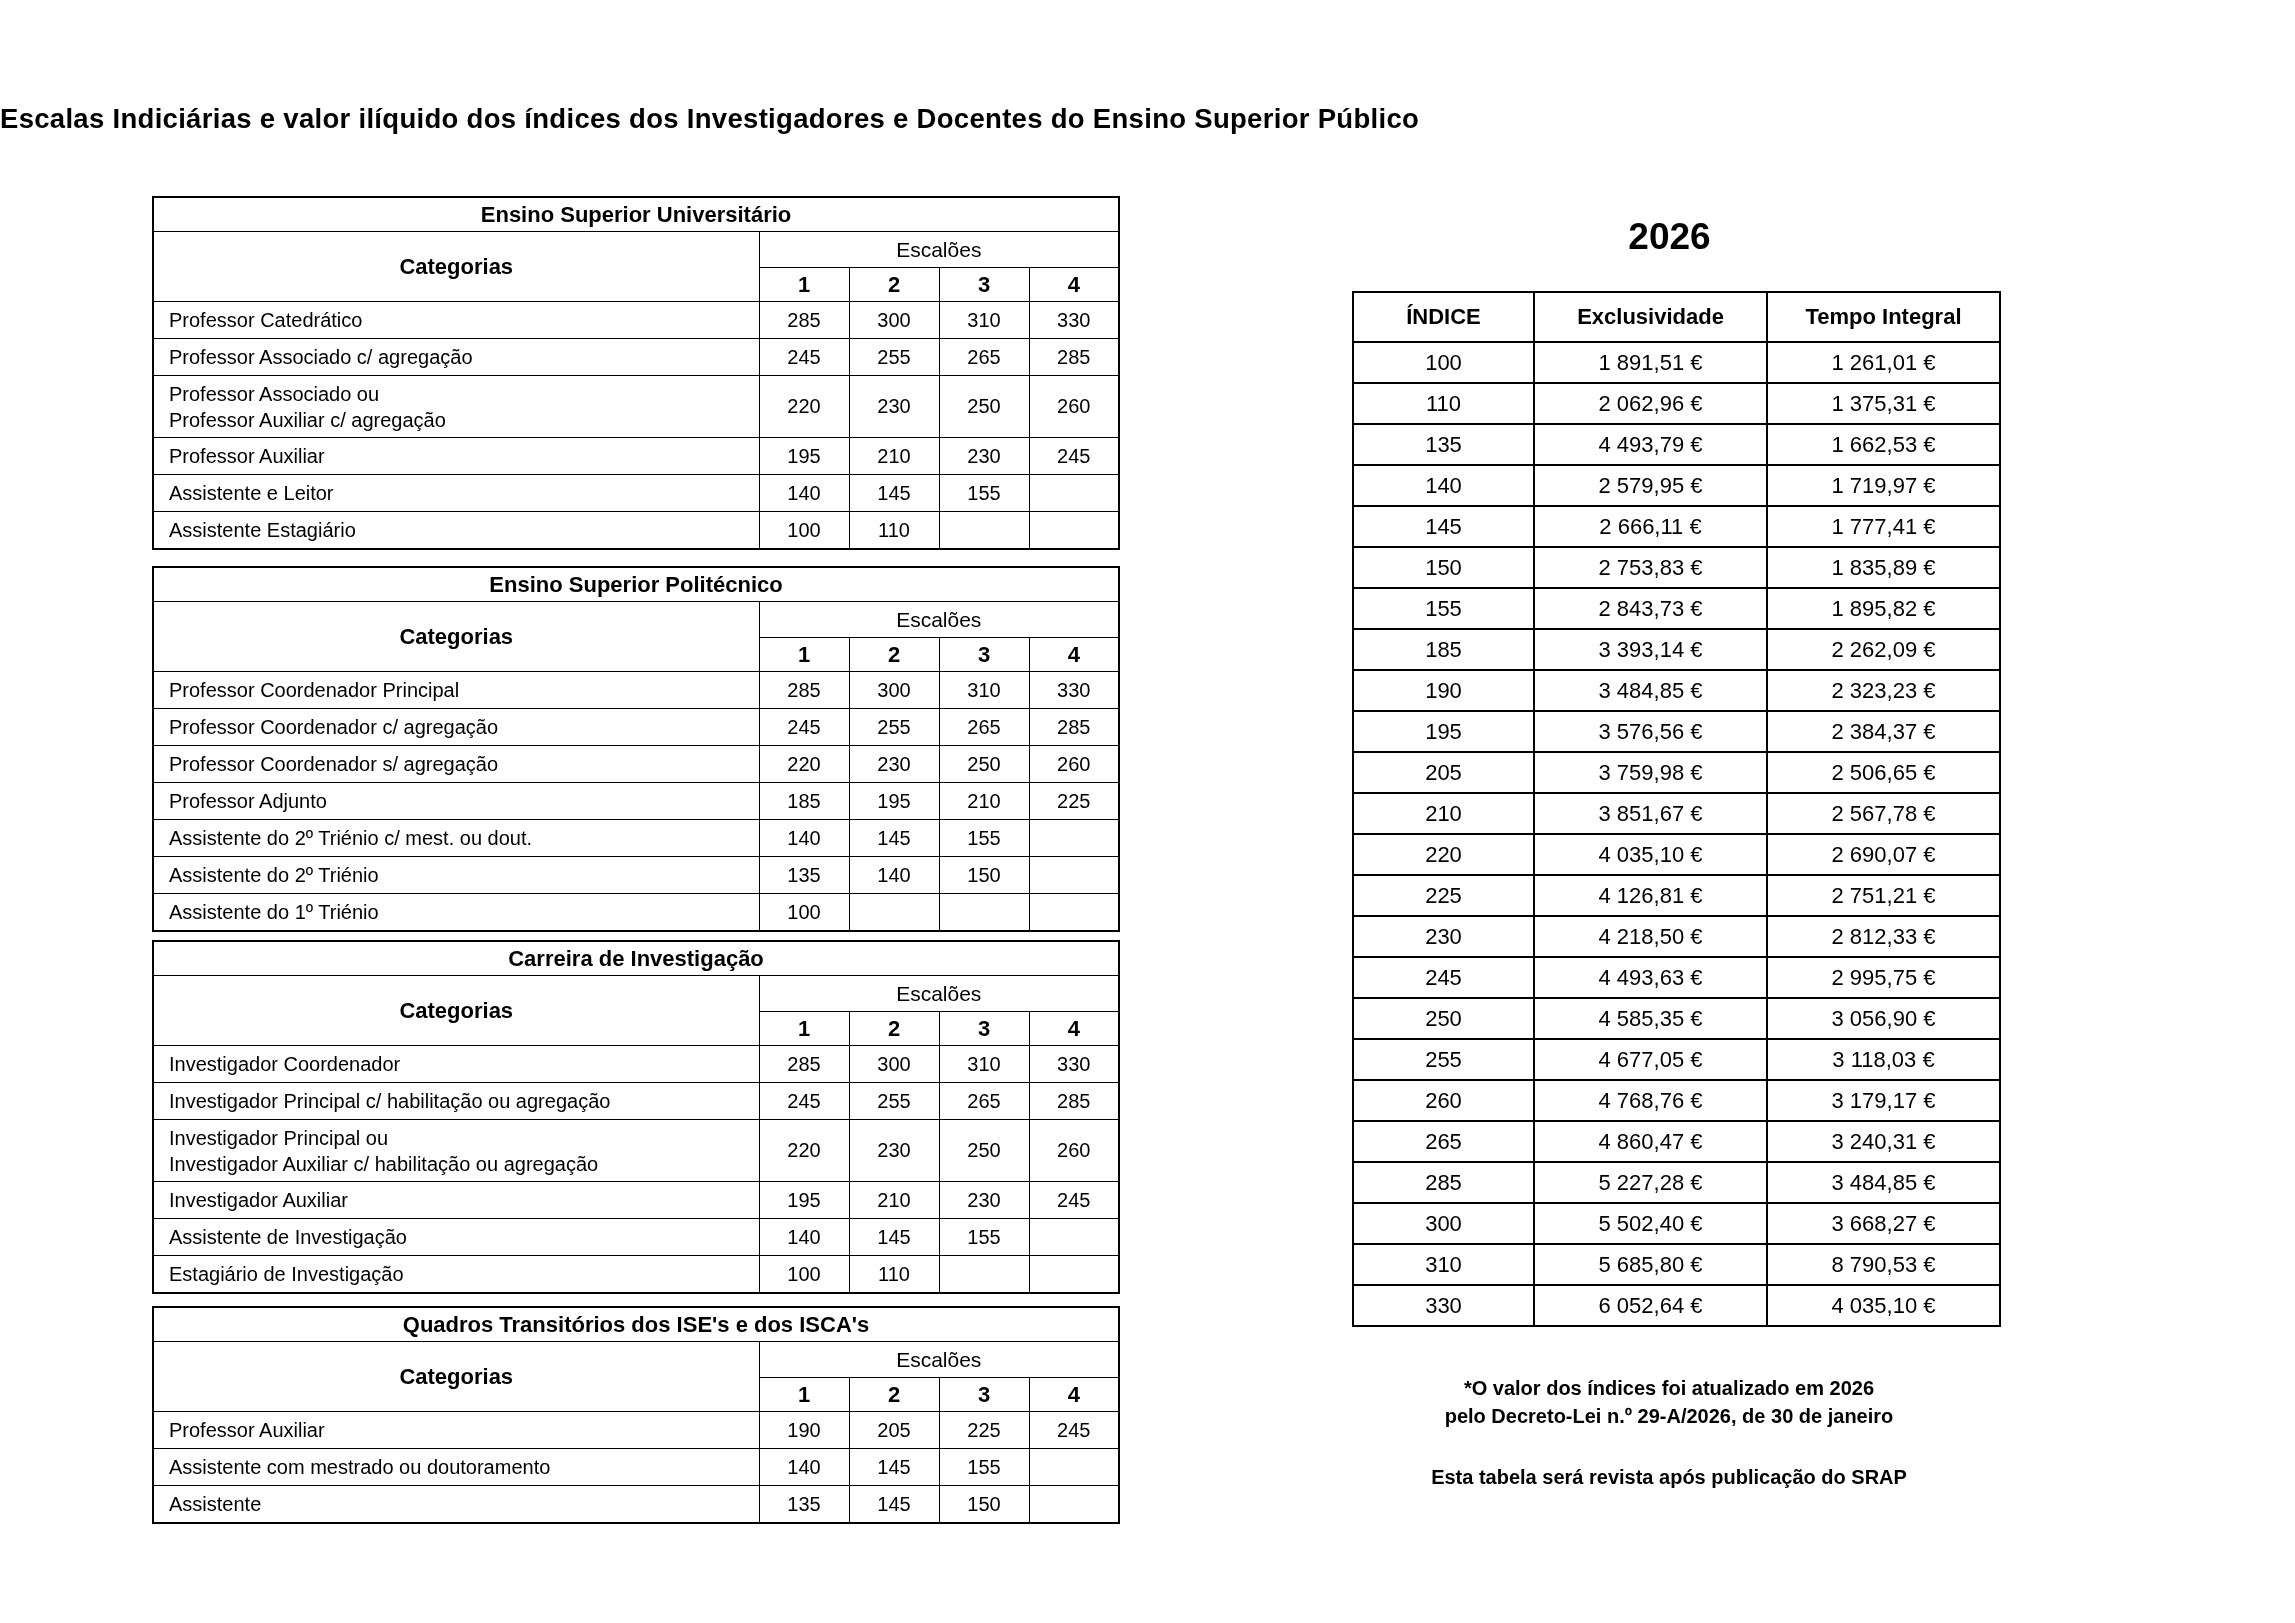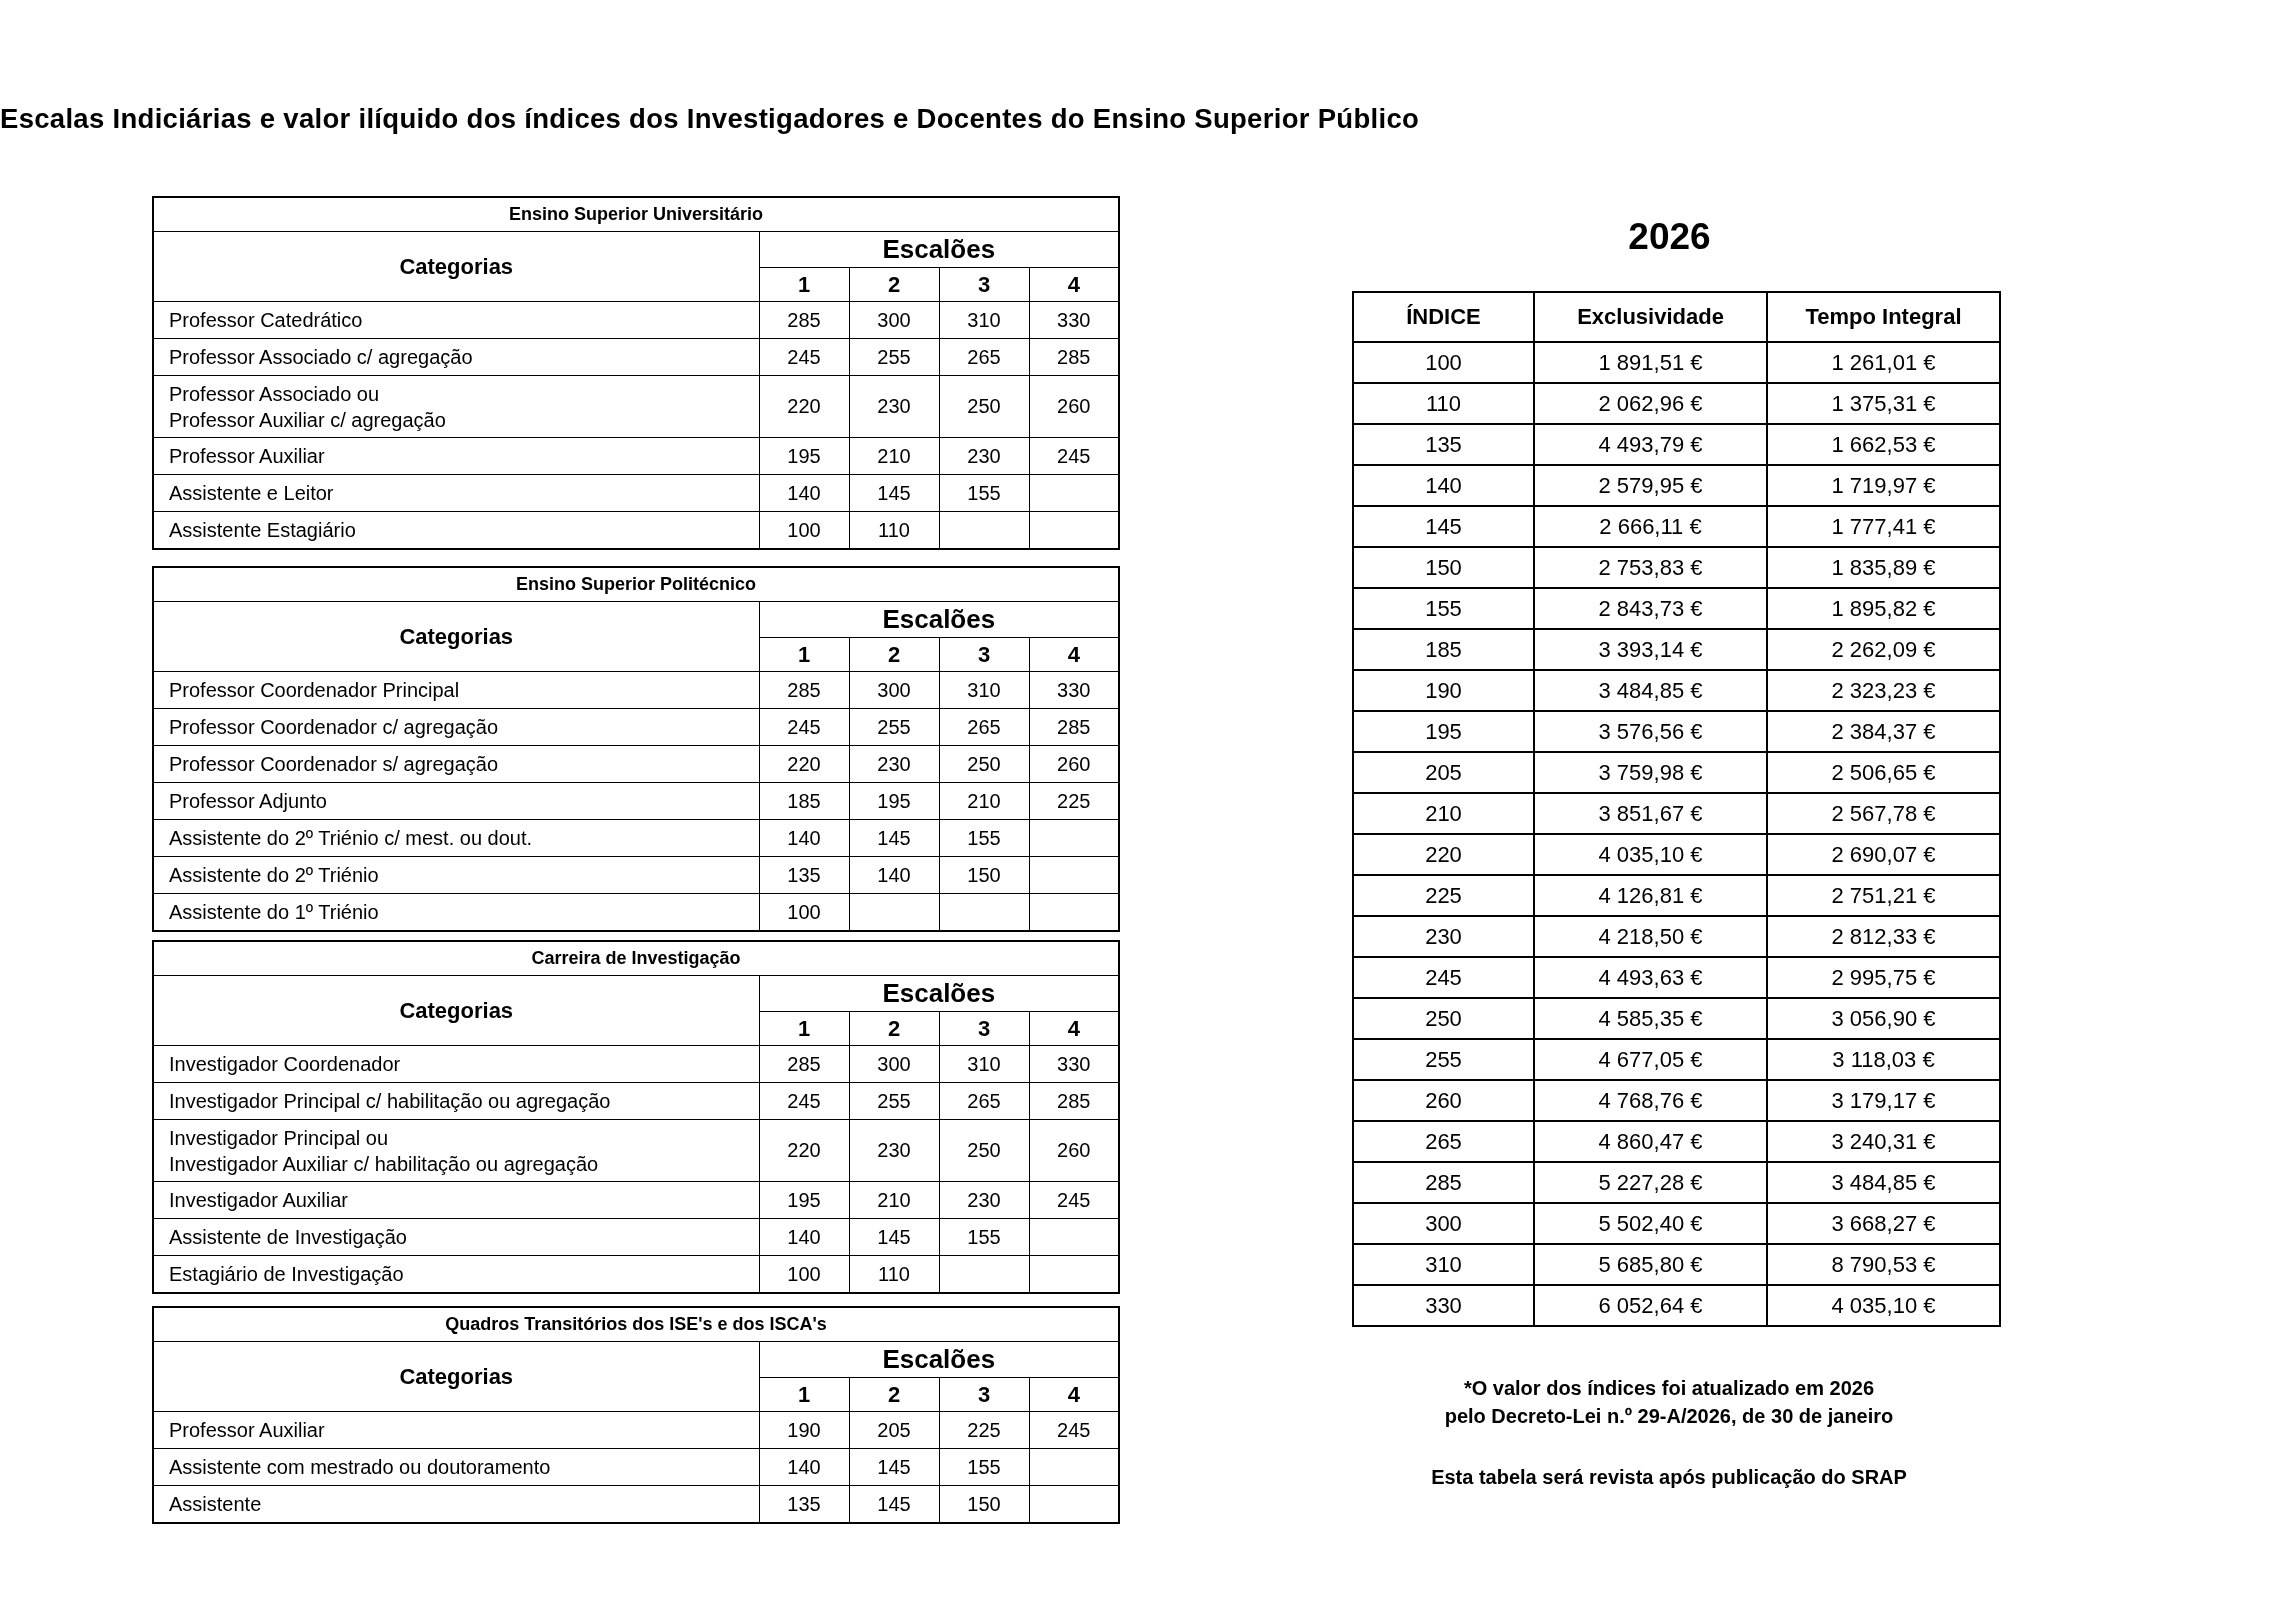--- a/index.html
+++ b/index.html
@@ -17,29 +17,29 @@
   }
 
   
   .scale-card { position:absolute; left:152px; width:965px; }
   table.scale-table {
     border-collapse:collapse; table-layout:fixed; width:965px;
     border:2px solid #000;
   }
   table.scale-table td { border:1.3px solid #000; overflow:hidden; }
   .title-row td {
-    height:31px; font-size:18px; font-weight:bold; text-align:center;
+    height:31px; font-size:22px; font-weight:bold; text-align:center;
     border-bottom:2px solid #000;
   }
   td.cat-header {
     font-size:22px; font-weight:bold; text-align:center;
     border-bottom:2px solid #000;
   }
   td.esc-header {
-    height:33px; font-size:26px; font-weight:bold; text-align:center;
+    height:33px; font-size:21px; font-weight:normal; text-align:center;
     border-bottom:1.3px solid #000;
   }
   td.num-header {
     height:31px; font-size:22px; font-weight:bold; text-align:center;
     border-bottom:2px solid #000;
   }
   td.cat-cell {
     font-size:20px; text-align:left; padding-left:15px; line-height:26px;
   }
   td.val-cell { font-size:20px; text-align:center; }

